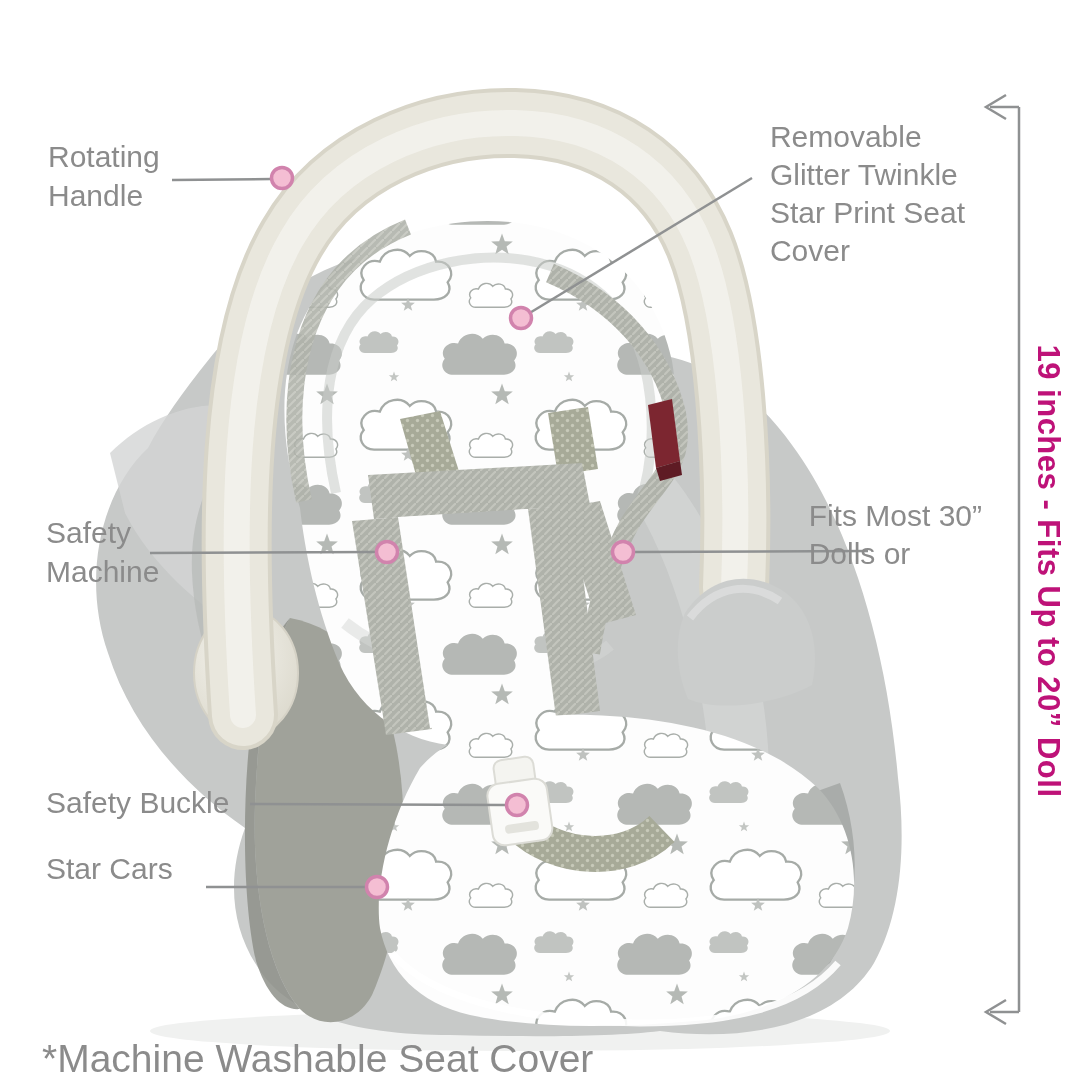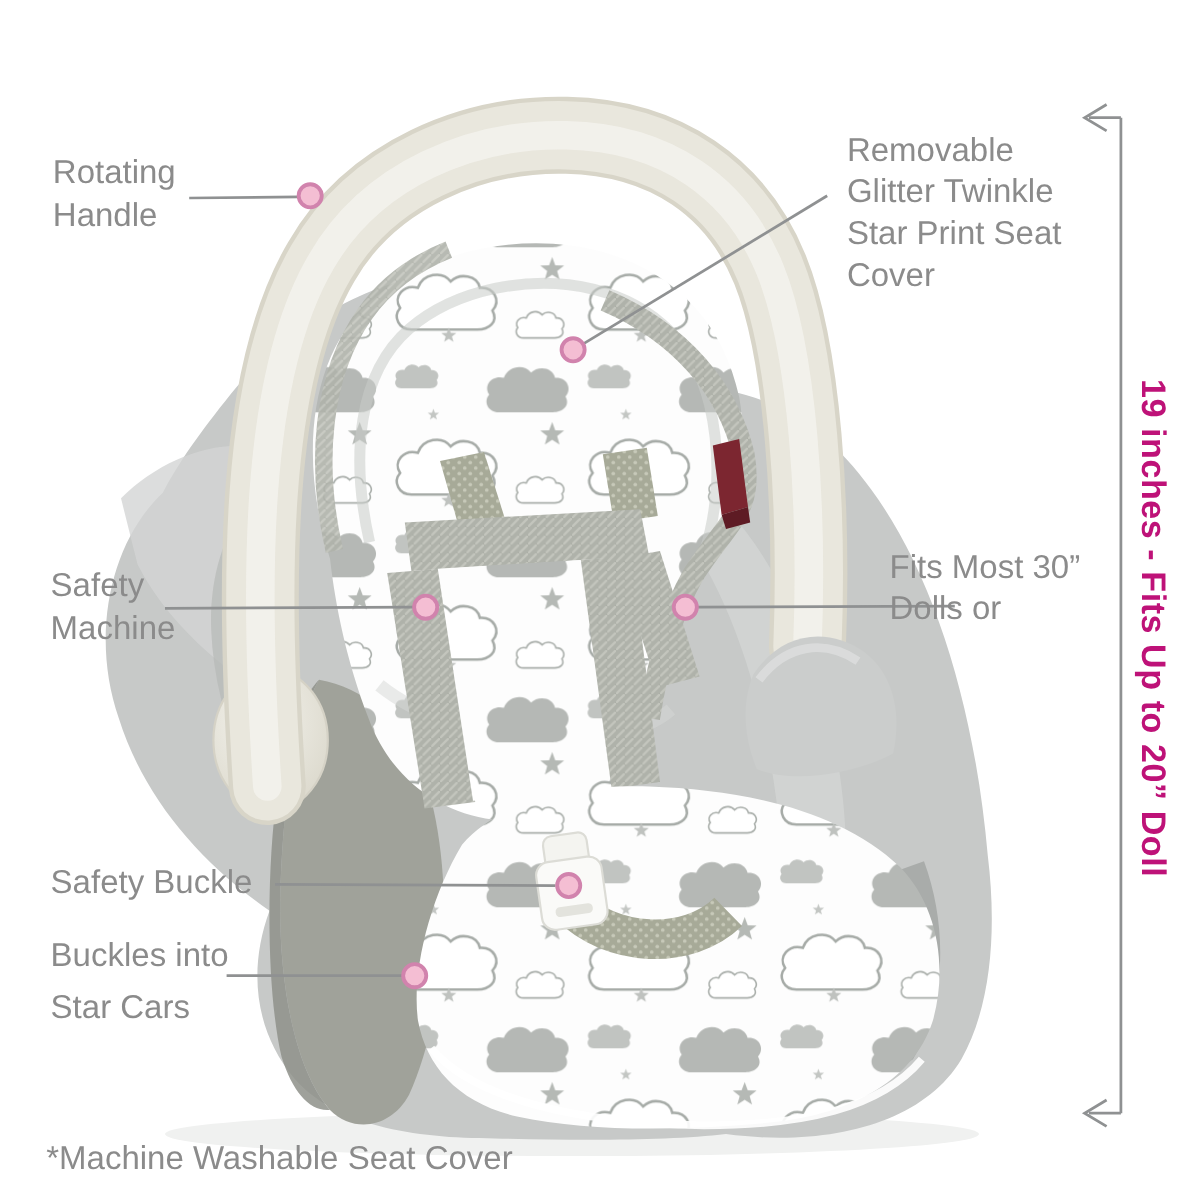--- a/index.html
+++ b/index.html
@@ -3,21 +3,21 @@
 <meta charset="utf-8">
 <style>
   html,body{margin:0;padding:0;background:#ffffff;}
   .stage{position:relative;width:1080px;height:1080px;background:#ffffff;overflow:hidden;
          font-family:"Liberation Sans", sans-serif;margin-top:23px;}
   .stage svg{position:absolute;left:0;top:0;}
   .label{position:absolute;color:#8b8b8b;font-size:30px;line-height:39px;white-space:nowrap;}
   .label.right{text-align:left;}
   .label.lh38{line-height:38px;}
   .label.lh47{line-height:47px;}
-  .footnote{position:absolute;color:#8b8b8b;font-size:30px;white-space:nowrap;}
+  .footnote{position:absolute;color:#8b8b8b;font-size:39px;white-space:nowrap;}
   .vlabel{position:absolute;left:1048px;top:548px;transform:translate(-50%,-50%) rotate(90deg);
           color:#be1278;font-weight:bold;font-size:31px;letter-spacing:.5px;white-space:nowrap;}
 </style>
 </head>
 <body>
 
 <div class="stage">
 
 <svg width="1080" height="1080" viewBox="0 0 1080 1080">
   <defs>
@@ -163,21 +163,20 @@
 <div class="label" style="left:46px;top:490px;">
   <div>Safety</div>
   <div>Machine</div>
 </div>
 
 <div class="label" style="left:46px;top:760px;">
   <div>Safety Buckle</div>
 </div>
 
 <div class="label lh47" style="left:46px;top:822px;">
-  <div>Buckles into</div>
   <div>Star Cars</div>
 </div>
 
 <div class="vlabel">19 inches - Fits Up to 20” Doll</div>
 
 <div class="footnote" style="left:42px;top:1014px;">*Machine Washable Seat Cover</div>
 
 </div>
 
 </body></html>

